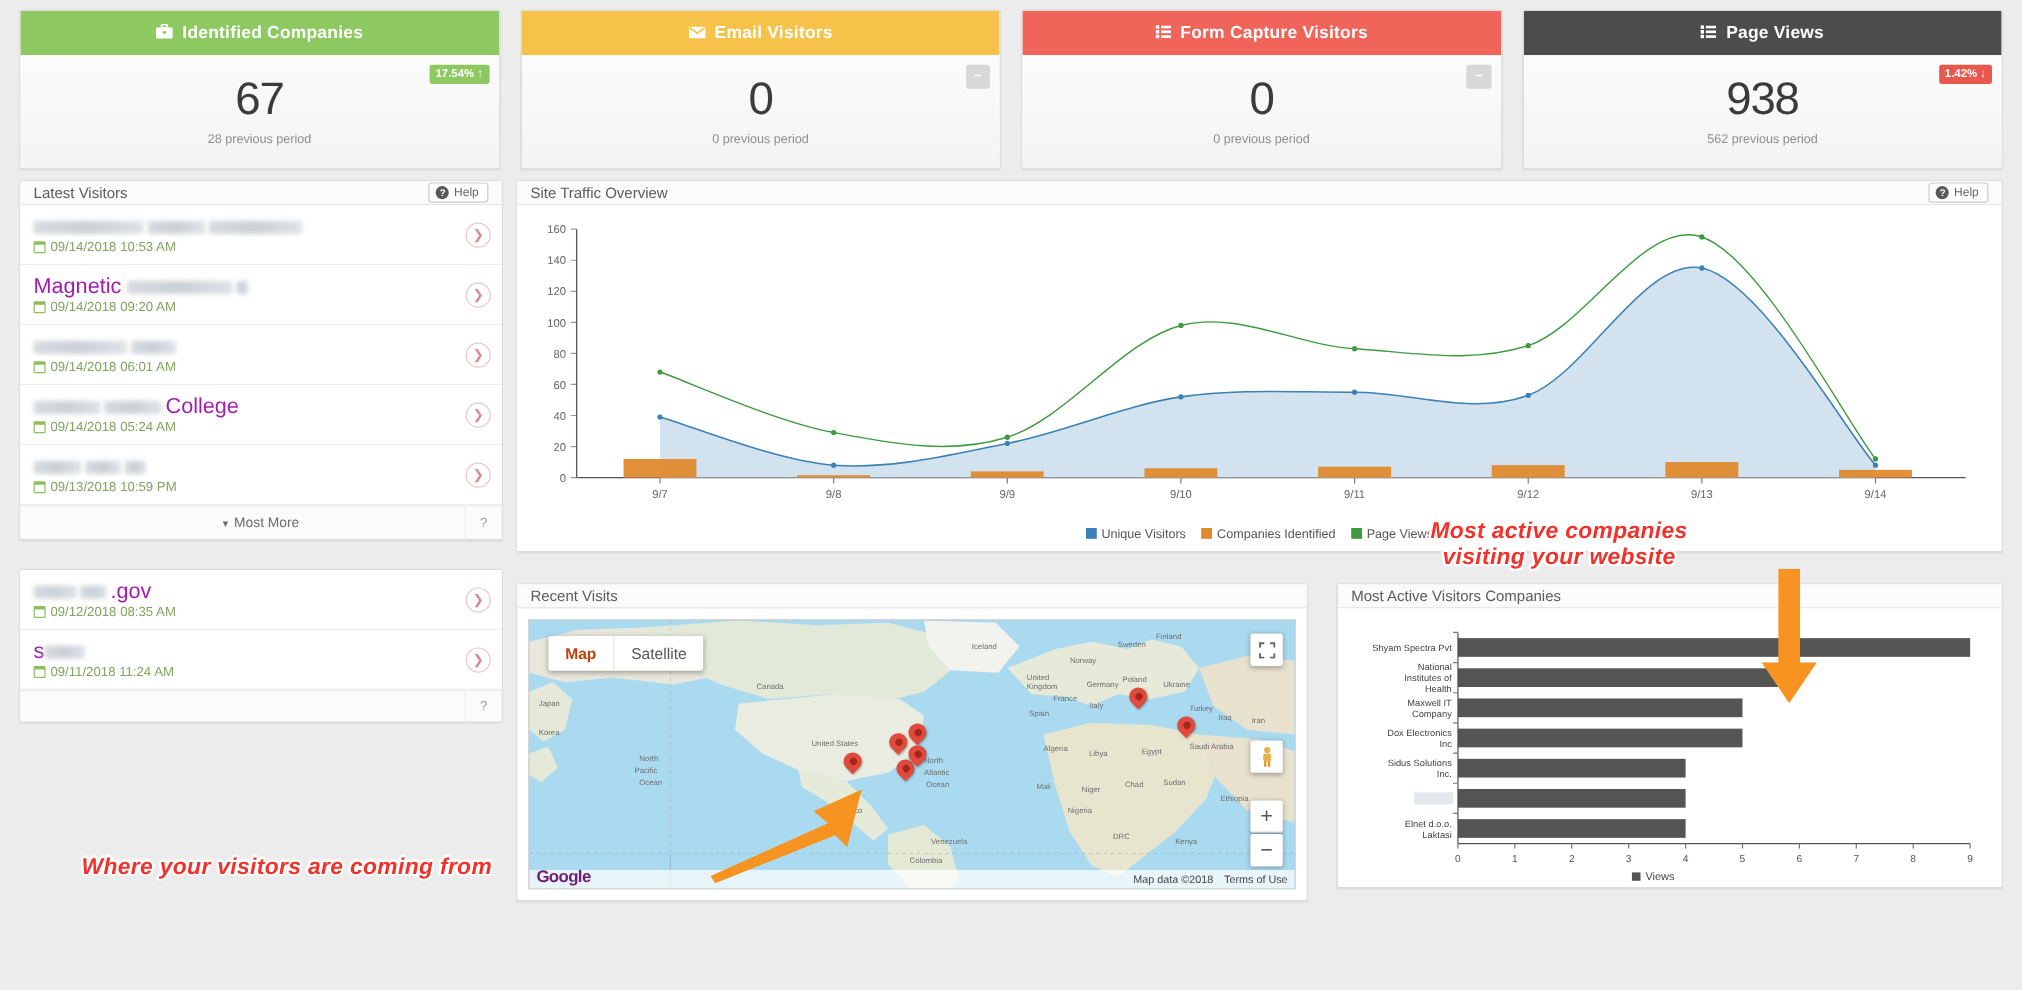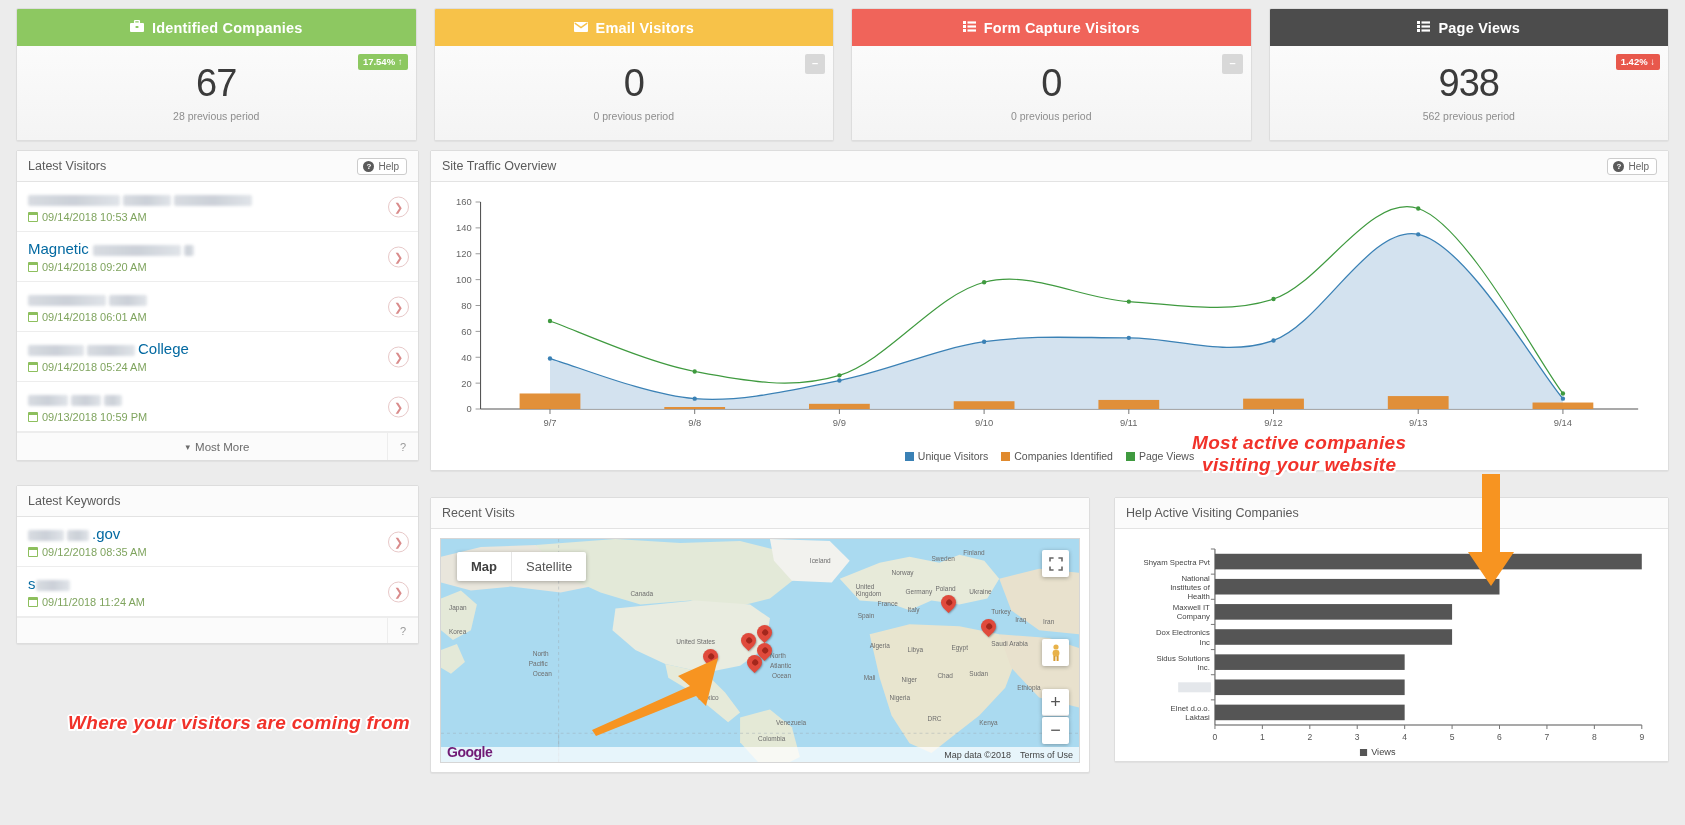--- a/index.html
+++ b/index.html
@@ -24,39 +24,39 @@
               display:flex; flex-direction:column; align-items:center; justify-content:center; }
   .kpi-value { font-size:38px; font-weight:300; color:#3b3b3b; line-height:1.05; letter-spacing:-1px; }
   .kpi-prev { font-size:10.5px; color:#8e8e8e; margin-top:6px; }
   .kpi-badge { position:absolute; top:8px; right:8px; font-size:9.5px; font-weight:bold;
                color:#fff; border-radius:2px; padding:2px 5px; line-height:1.25; }
   .kpi-badge.flat { background:#d8d8d8; color:#fff; padding:3px 7px; font-size:11px; }
 
   
   .panel { background:#fff; border:1px solid #ddd; border-radius:2px;
            box-shadow:0 1px 1px rgba(0,0,0,.05); }
-  .panel-head { height:31px; border-bottom:1px solid #e3e3e3; background:#fbfbfb;
+  .panel-head { height:20px; border-bottom:1px solid #e3e3e3; background:#fbfbfb;
                 display:flex; align-items:center; padding:0 11px; }
   .panel-title { font-size:12.5px; color:#5b5b5b; }
   .help-btn { margin-left:auto; font-size:10px; color:#666; background:#fff;
               border:1px solid #ccc; border-radius:3px; padding:2px 7px 2px 5px;
               display:flex; align-items:center; gap:4px; cursor:pointer; }
   .help-q { width:11px; height:11px; border-radius:50%; background:#5a5a5a; color:#fff;
             font-size:8px; display:flex; align-items:center; justify-content:center; font-weight:bold;}
 
   
   .row2 { display:flex; gap:11px; padding:9px 16px 0 16px; align-items:flex-start; }
   .col-left { width:403px; flex:0 0 403px; }
   .col-right { flex:1; }
 
   
   .vrow { position:relative; border-bottom:1px solid #ededed; padding:9px 34px 8px 11px;
           min-height:49px; background:#fff; }
   .vrow:last-of-type { border-bottom:1px solid #ededed; }
-  .vname { font-size:15px; color:#0369a1; line-height:16px; height:16px; }
+  .vname { font-size:18px; color:#a21caf; line-height:16px; height:16px; }
   .redact { display:inline-block; height:11px; border-radius:2px; vertical-align:middle;
             background:linear-gradient(90deg,#d6dae0,#c9ced6,#dfe3e8); filter:blur(1.6px);
             opacity:.95; margin-right:3px; }
   .vdate { font-size:11px; color:#7fa45e; margin-top:4px; display:flex; align-items:center; gap:4px;}
   .cal { width:10px; height:10px; border:1.4px solid #8dbf5d; border-top:3px solid #8dbf5d;
          border-radius:1px; display:inline-block; }
   .chev { position:absolute; right:9px; top:50%; transform:translateY(-50%);
           width:21px; height:21px; border-radius:50%; border:1px solid #e8c9c9; background:#fff;
           color:#d98b8b; font-size:11px; display:flex; align-items:center; justify-content:center;
           cursor:pointer; }
@@ -73,21 +73,21 @@
             padding:3px 0 8px 0; background:#fff; }
   .legend .sw { width:9px; height:9px; display:inline-block; margin-right:4px; vertical-align:-1px; }
 
   
   .map-box { position:relative; height:225px; margin:9px; border:1px solid #d6d6d6;
              overflow:hidden; background:#a5cfe8; }
   .mapbtns { position:absolute; top:13px; left:16px; display:flex; background:#fff;
              border-radius:2px; box-shadow:0 1px 4px rgba(0,0,0,.3); font-size:13px;
              overflow:hidden; z-index:6;}
   .mapbtns div { padding:7px 14px; cursor:pointer; color:#565656; }
-  .mapbtns .on { font-weight:bold; color:#404040; border-right:1px solid #e6e6e6; }
+  .mapbtns .on { font-weight:bold; color:#c2410c; border-right:1px solid #e6e6e6; }
   .mapctl { position:absolute; right:10px; background:#fff; border-radius:2px;
             box-shadow:0 1px 4px rgba(0,0,0,.3); display:flex; align-items:center;
             justify-content:center; cursor:pointer; z-index:6; }
   .pin { position:absolute; width:15px; height:15px; background:#e04a3c; border-radius:50% 50% 50% 0;
          transform:rotate(-45deg); box-shadow:0 1px 2px rgba(0,0,0,.35); z-index:5;}
   .pin:after { content:''; position:absolute; left:4.5px; top:4.5px; width:6px; height:6px;
                background:#a3271c; border-radius:50%; }
   .mapfoot { position:absolute; left:0; right:0; bottom:0; height:15px; font-size:9px; color:#444;
              display:flex; align-items:center; justify-content:flex-end; gap:9px;
              padding-right:6px; background:rgba(255,255,255,.72); z-index:6;margin-top:44px;}
@@ -228,23 +228,20 @@
           </div>
         </div>
       <div class="showmore">
         <span class="caret">▾</span>
         <span>Most More</span>
         <span class="corner-q">?</span>
       </div>
     </div>
 
     <div class="panel" style="margin-top:24px">
-      <div class="panel-head">
-        <span class="panel-title">Latest Keywords</span>
-      </div>
       <div id="keyword-rows">
           <div class="vrow">
             <div class="vname"><span class="redact" style="width:36px"></span><span class="redact" style="width:22px"></span>.gov</div>
             <div class="vdate"><span class="cal"></span>09/12/2018 08:35 AM</div>
             <div class="chev">❯</div>
           </div>
           <div class="vrow">
             <div class="vname">s<span class="redact" style="width:34px"></span></div>
             <div class="vdate"><span class="cal"></span>09/11/2018 11:24 AM</div>
             <div class="chev">❯</div>
@@ -449,21 +446,21 @@
           <div class="gwm" style="color:#701a75">Google</div>
           <div class="mapfoot">
             <span>Map data ©2018</span>
             <span>Terms of Use</span>
           </div>
         </div>
       </div>
 
       <div class="panel" style="flex:1">
         <div class="panel-head">
-          <span class="panel-title">Help Active Visiting Companies</span>
+          <span class="panel-title">Most Active Visitors Companies</span>
         </div>
         <div class="bars-wrap">
           <svg id="bars-svg" width="100%" height="220" viewBox="0 0 520 220" preserveAspectRatio="none">
               <line x1="92" y1="8" x2="92" y2="184" stroke="#555" stroke-width="1"></line>
               <line x1="92" y1="184" x2="510" y2="184" stroke="#555" stroke-width="1"></line>
               <rect x="92" y="12.777142857142856" width="418" height="15.588571428571429" fill="#555555"></rect>
               <line x1="88" y1="8" x2="92" y2="8" stroke="#777" stroke-width="1"></line>
               <text x="87" y="23.57142857142857" text-anchor="end" font-size="7.6" fill="#444">Shyam Spectra Pvt</text>
               <rect x="92" y="37.919999999999995" width="278.66666666666663" height="15.588571428571429" fill="#555555"></rect>
               <line x1="88" y1="33.14285714285714" x2="92" y2="33.14285714285714" stroke="#777" stroke-width="1"></line>

